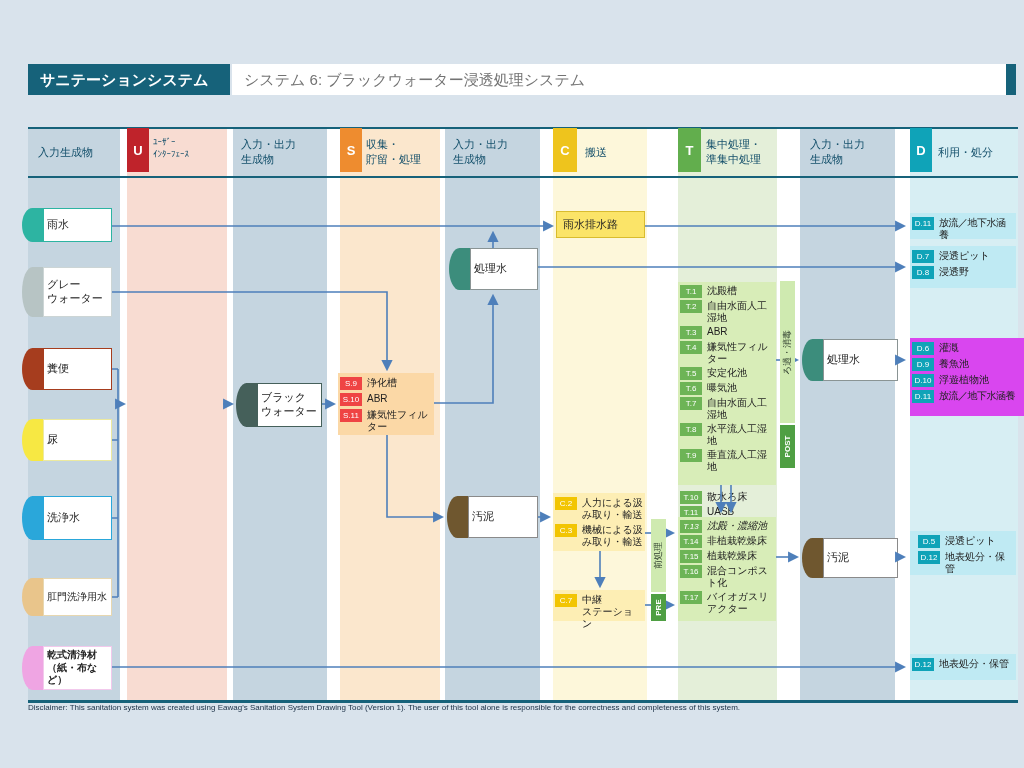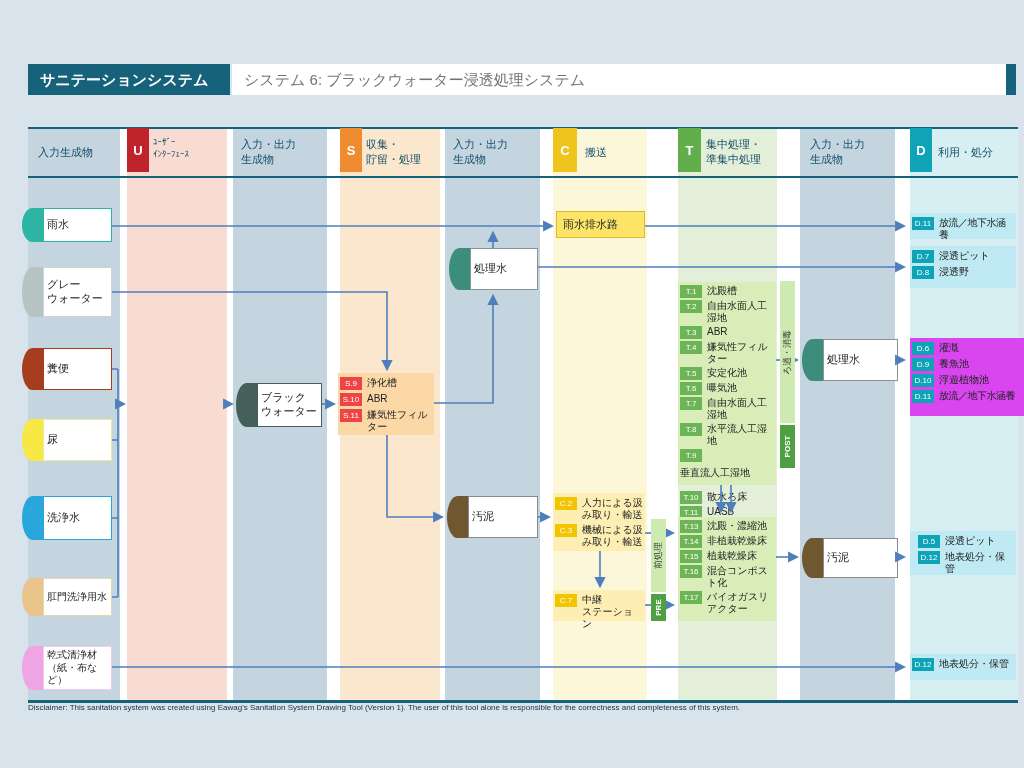--- a/index.html
+++ b/index.html
@@ -103,21 +103,21 @@
     <div class="nlab pre" style="border-color:#ece99f;">尿</div>
   </div>
   <div class="abs node z2" style="left:22px;top:496px;width:90px;height:44px;border-radius:21px;">
     <div class="cap" style="background:#2aa7da;"></div>
     <div class="nlab pre" style="border-color:#2aa7da;">洗浄水</div>
   </div>
   <div class="abs node z2" style="left:22px;top:578px;width:90px;height:38px;">
     <div class="cap" style="background:#e9c58b;"></div>
     <div class="nlab pre" style="border-color:#e7d7b0;font-size:10px;">肛門洗浄用水</div>
   </div>
-  <div class="abs node z2" style="left:22px;top:646px;width:90px;height:44px;">
+  <div class="abs node z2" style="left:22px;top:646px;width:90px;height:44px;font-weight:bold;">
     <div class="cap" style="background:#efa5e3;"></div>
     <div class="nlab pre" style="border-color:#f2c9ec;font-size:10px;">乾式清浄材
 （紙・布など）</div>
   </div>
 
 
   <div class="abs node z2" style="left:236px;top:383px;width:86px;height:44px;">
     <div class="cap" style="background:#45605a;"></div>
     <div class="nlab pre" style="border-color:#45605a;">ブラック
 ウォーター</div>
@@ -195,40 +195,40 @@
         <span class="blab">曝気池</span>
       </div>
     <div class="brow" style="margin-bottom:2px;">
         <span class="badge bT">T.7</span>
         <span class="blab">自由水面人工湿地</span>
       </div>
     <div class="brow" style="margin-bottom:2px;">
         <span class="badge bT">T.8</span>
         <span class="blab">水平流人工湿地</span>
       </div>
-    <div class="brow" style="margin-bottom:12px;flex-direction:column;">
+    <div class="brow" style="margin-bottom:18px;">
         <span class="badge bT">T.9</span>
         <span class="blab">垂直流人工湿地</span>
       </div>
     <div class="brow" style="margin-bottom:2px;">
         <span class="badge bT">T.10</span>
         <span class="blab">散水ろ床</span>
       </div>
     <div class="brow" style="margin-bottom:2px;">
         <span class="badge bT">T.11</span>
         <span class="blab">UASB</span>
       </div>
     <div class="brow" style="margin-bottom:2px;">
         <span class="badge bT">T.12</span>
         <span class="blab">活性汚泥法</span>
       </div>
   </div>
 
   <div class="abs gbox z2" style="left:678px;top:517px;width:98px;height:104px;background:#d8edb8;padding-top:3px;">
-    <div class="brow" style="margin-bottom:2px;">
+    <div class="brow" style="margin-bottom:2px;font-style:italic;">
         <span class="badge bT">T.13</span>
         <span class="blab">沈殿・濃縮池</span>
       </div>
     <div class="brow" style="margin-bottom:2px;">
         <span class="badge bT">T.14</span>
         <span class="blab">非植栽乾燥床</span>
       </div>
     <div class="brow" style="margin-bottom:2px;">
         <span class="badge bT">T.15</span>
         <span class="blab">植栽乾燥床</span>

